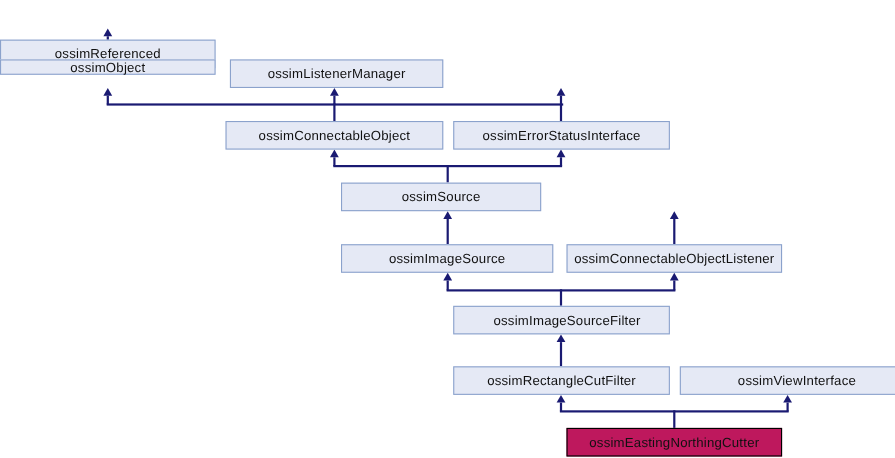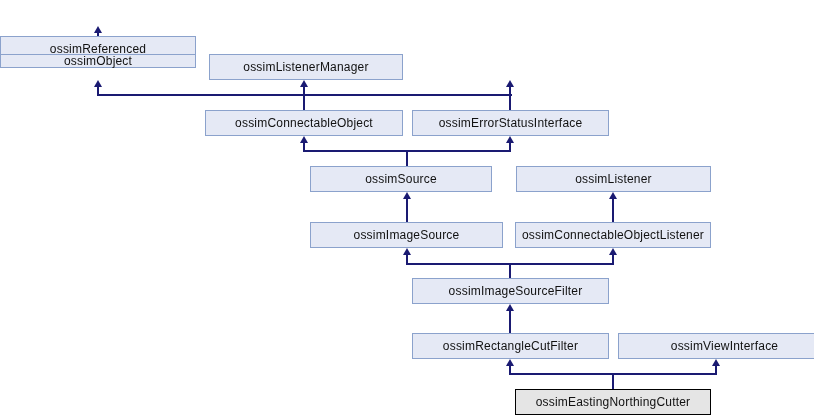--- a/index.html
+++ b/index.html
@@ -22,21 +22,21 @@
     border: 1px solid #8ba2cc;
     display: flex;
     align-items: center;
     justify-content: center;
     font-size: 12px;
     color: #111111;
     letter-spacing: 0.2px;
     white-space: nowrap;
   }
   .node.current {
-    background: #e5e5e5;
+    background: #be185d;
     border: 1px solid #000000;
   }
   .node-label {
     pointer-events: none;
   }
   
   .edge-v {
     position: absolute;
     width: 2px;
     background: #1a1a72;
@@ -121,23 +121,20 @@
   </div>
 
   <div class="node" style="left:412px; top:110px; width:197px; height:26px;">
     <span class="node-label">ossimErrorStatusInterface</span>
   </div>
 
   <div class="node" style="left:310px; top:166px; width:182px; height:26px;">
     <span class="node-label">ossimSource</span>
   </div>
 
-  <div class="node" style="left:516px; top:166px; width:195px; height:26px;">
-    <span class="node-label">ossimListener</span>
-  </div>
 
   <div class="node" style="left:310px; top:222px; width:193px; height:26px;">
     <span class="node-label">ossimImageSource</span>
   </div>
 
   <div class="node" style="left:515px; top:222px; width:196px; height:26px;">
     <span class="node-label">ossimConnectableObjectListener</span>
   </div>
 
   <div class="node" style="left:412px; top:278px; width:197px; height:26px;padding-left:10px;">

